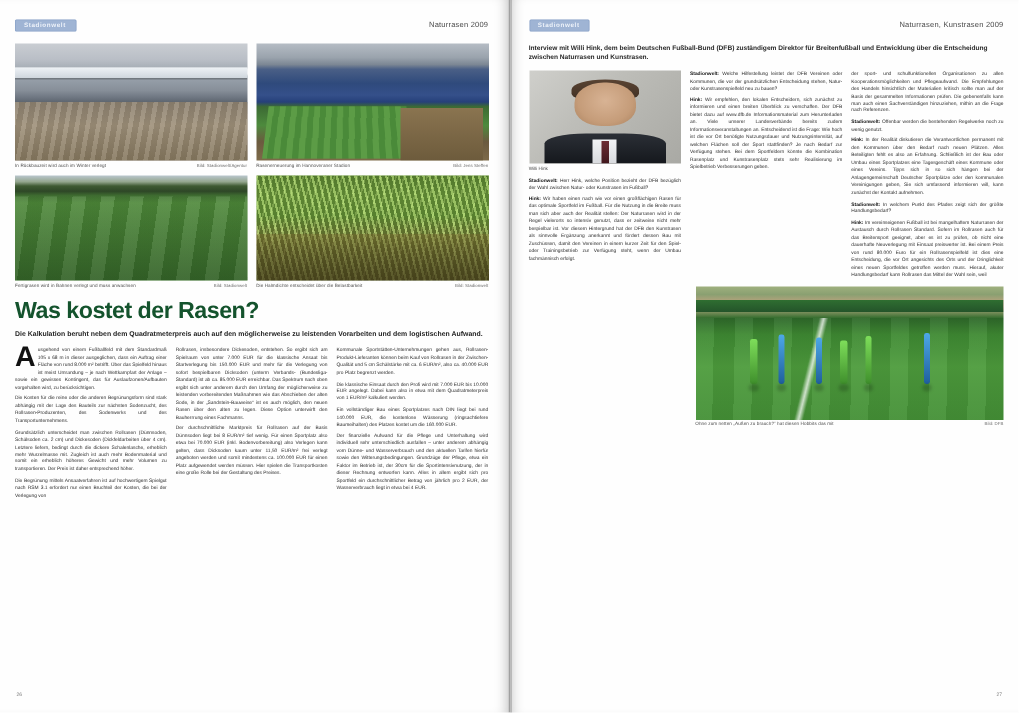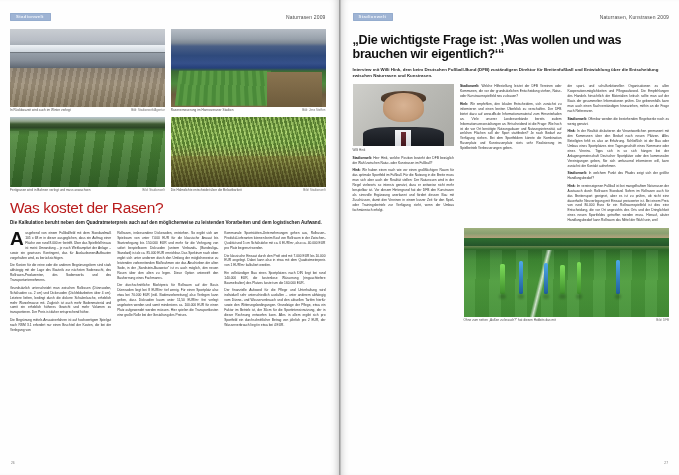--- a/index.html
+++ b/index.html
@@ -110,21 +110,21 @@
       repeating-linear-gradient(91deg, rgba(255,255,255,.05) 0 12px, rgba(0,0,0,.06) 12px 26px);
   }
   .ph-match::after {
     content:""; position:absolute; left:0; right:0; top:11%; height:9%;
     background:linear-gradient(180deg,#2f6e31,#24542a);
   }
   .players { position:absolute; inset:0; }
   .pl { position:absolute; bottom:26%; width:4.5px; border-radius:1.6px; }
   .pl::after { content:""; position:absolute; left:-1px; right:-1px; bottom:-5px; height:5px; background:rgba(0,0,0,.18); filter:blur(1px); border-radius:50%; }
   h1.article-title {
-    font-size:15.5px; font-weight:normal; letter-spacing:-.35px; color:#b91c1c;
+    font-size:15.5px; font-weight:bold; letter-spacing:-.35px; color:#14532d;
     line-height:1.06; margin-top:7px;
   }
   .standfirst {
     font-size:4.6px; font-weight:bold; color:#232323; line-height:1.42;
     margin-top:3.5px; letter-spacing:.02px;
   }
   h1.interview-title {
     font-size:12.6px; font-weight:bold; color:#111; line-height:1.14;
     letter-spacing:-.25px; margin-top:9px;
   }
@@ -250,21 +250,20 @@
   </div>
 
   <div class="page right">
     <div class="page-inner">
 
       <div class="masthead">
         <span class="brand-badge">Stadionwelt</span>
         <span class="issue-line">Naturrasen, Kunstrasen 2009</span>
       </div>
 
-      <h1 class="interview-title">„Die wichtigste Frage ist: ‚Was wollen und was brauchen wir eigentlich?‘“</h1>
       <div class="intro">Interview mit Willi Hink, dem beim Deutschen Fußball-Bund (DFB) zuständigem Direktor für Breitenfußball und Entwicklung über die Entscheidung zwischen Naturrasen und Kunstrasen.</div>
 
       <div class="cols three">
 
         <div class="col">
           <div class="portrait">
             <div class="hair"></div>
             <div class="head"></div>
             <div class="suit"></div>
             <div class="shirt"></div>

